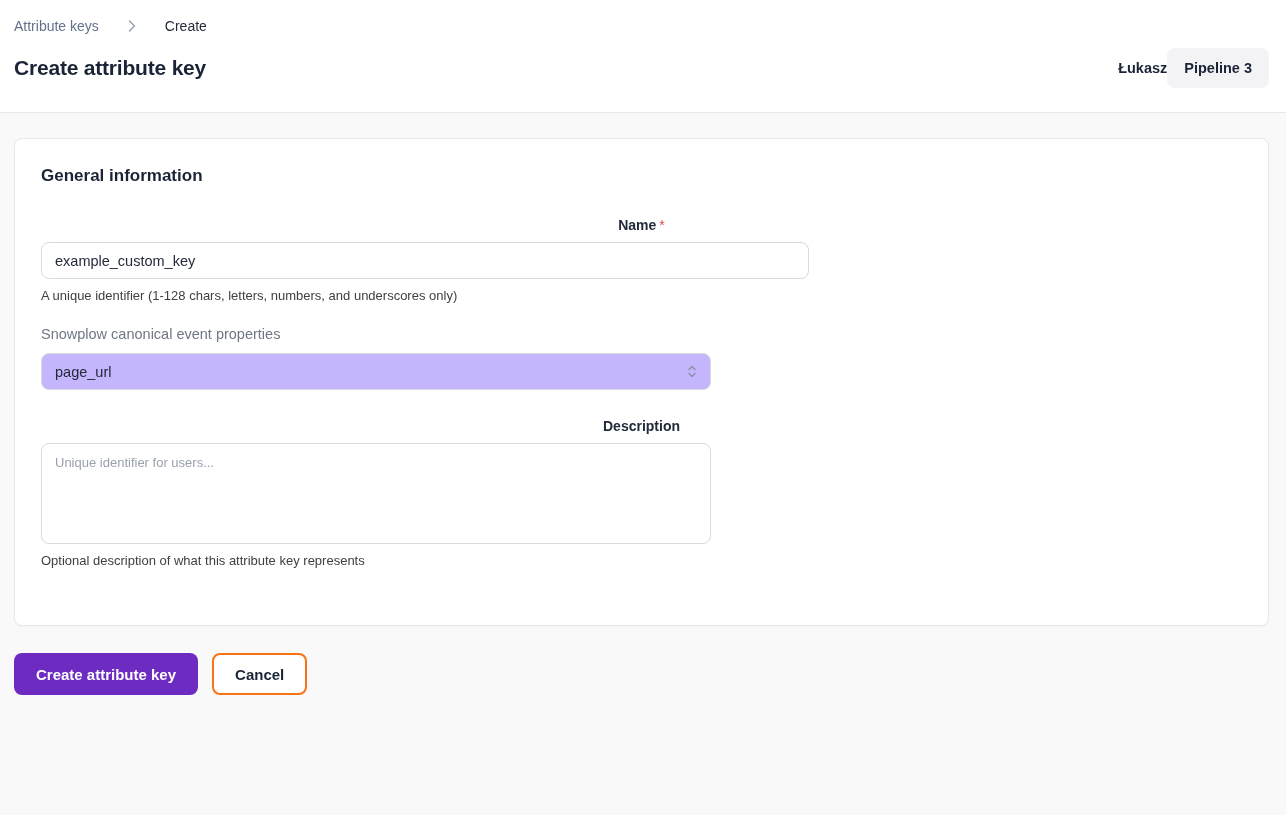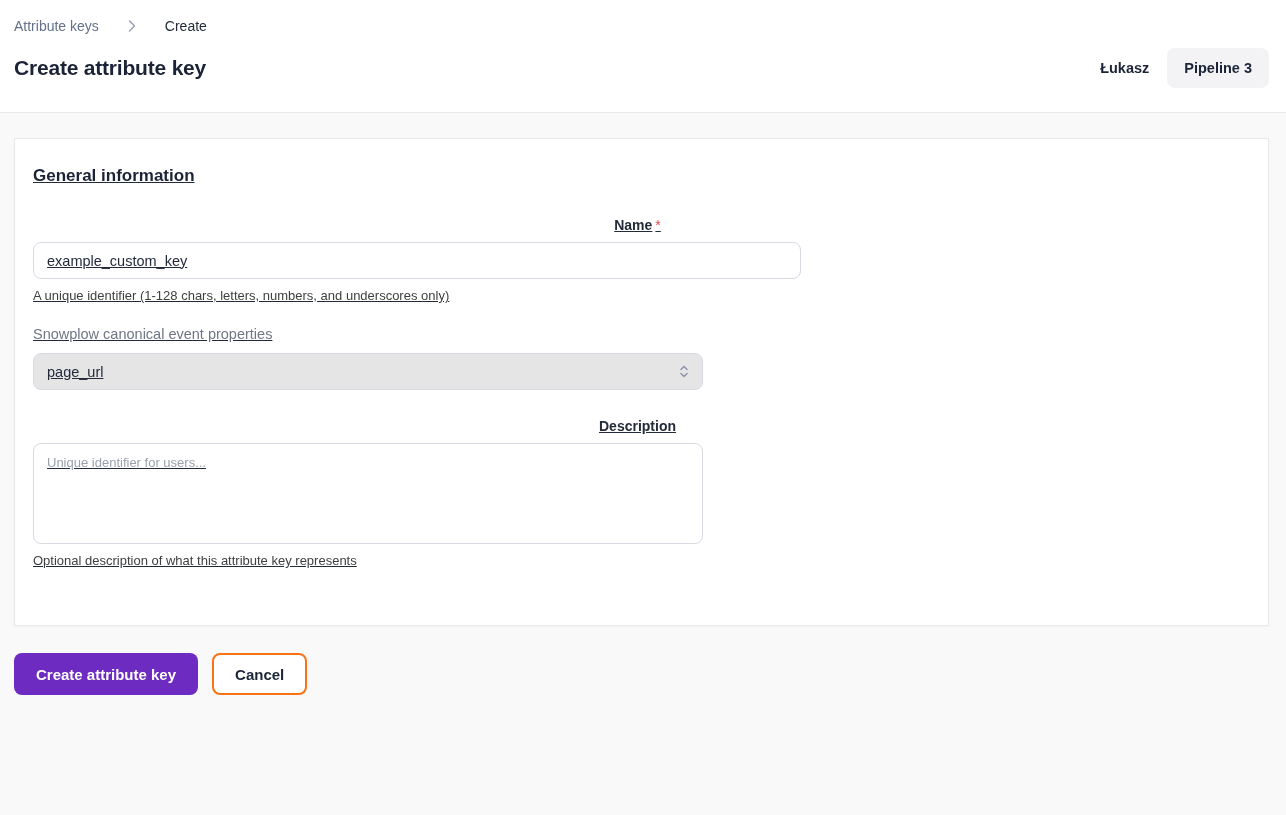--- a/index.html
+++ b/index.html
@@ -23,37 +23,36 @@
     font-size: 14px; margin-bottom: 14px;
   }
   .crumb-parent { color: #63718a; text-decoration: none; cursor: pointer; }
   .crumb-sep { display: inline-flex; align-items: center; }
   .crumb-current { color: #232b3a; }
   .titlebar { display: flex; justify-content: space-between; align-items: center; }
   .page-title {
     margin: 0; font-size: 21px; font-weight: 700;
     color: #1b2437; letter-spacing: -0.2px;
   }
-  .topbar-right { display: flex; align-items: center; gap: 18px; }
+  .topbar-right { display: flex; align-items: center; }
   .user-name { font-weight: 700; font-size: 14.5px; color: #1b2437; cursor: pointer; }
   .pipeline-chip {
     background: #f3f3f5; border: none; border-radius: 8px;
     padding: 12px 17px; font-weight: 700; font-size: 14.5px;
     color: #1b2437; font-family: inherit; cursor: pointer;
   }
 
   
   .content { padding: 25px 17px 0 14px; }
   .card {
     background: #ffffff;
     border: 1px solid #e7e8eb;
-    border-radius: 1px;
-    padding: 27px 26px 34px 18px;
+    border-radius: 8px;
+    padding: 27px 26px 34px 26px;
     box-shadow: 0 1px 2px rgba(16,24,40,0.03);
-    text-decoration: underline;
   }
   .section-title {
     margin: 0 0 31px; font-size: 17px; font-weight: 700; color: #1b2437;
   }
 
   .field-label {
     display: block; font-size: 14px; font-weight: 700;
     color: #232b3a; margin: 0 0 9px; text-align: center;
   }
   .req { color: #e5484d; font-weight: 400; margin-left: 3px; }
@@ -66,21 +65,21 @@
     background: #fff; outline: none;
   }
   .helper {
     font-size: 13px; color: #404040; margin: 9px 0 23px;
   }
   .sub-label { font-size: 14.5px; color: #6f7684; margin: 0 0 11px; }
 
   .select {
     width: 670px; height: 37px;
     border: 1px solid #d7dae0; border-radius: 8px;
-    background: #e5e5e5; cursor: pointer;
+    background: #c4b5fd; cursor: pointer;
     display: flex; align-items: center; justify-content: space-between;
     padding: 0 11px 0 13px; margin-bottom: 28px;
     font-size: 14.5px; color: #232b3a;
   }
   .select .chev { display: inline-flex; align-items: center; }
 
   .textarea {
     display: block; width: 670px; height: 101px;
     border: 1px solid #d7dae0; border-radius: 8px;
     padding: 11px 13px; font-family: inherit; font-size: 13px;

